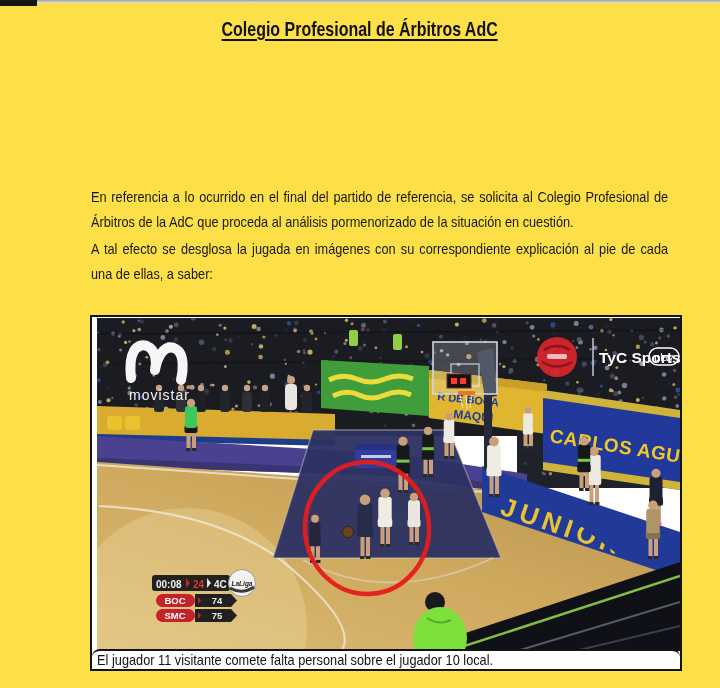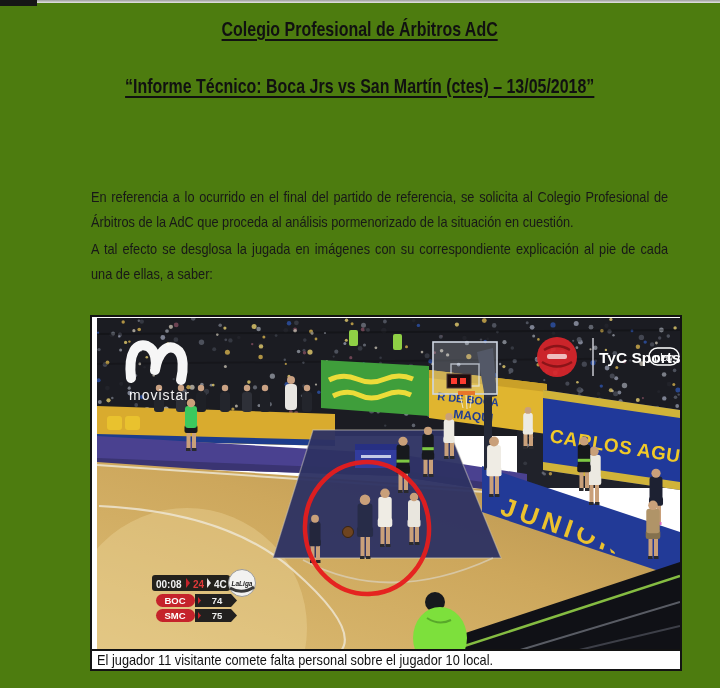--- a/index.html
+++ b/index.html
@@ -1,18 +1,18 @@
 <!DOCTYPE html>
 <html><head>
 <meta charset="utf-8">
 <style>
   * { margin:0; padding:0; box-sizing:border-box; }
   html,body { background:#ffffff; }
   body { font-family:"Liberation Sans", sans-serif; color:#1a1a1a; }
-  #page { position:relative; width:720px; height:688px; background:#4d7c0f; overflow:hidden; }
+  #page { position:relative; width:720px; height:688px; background:#fde047; overflow:hidden; }
 
   
   #top-line { position:absolute; left:0; top:0; width:720px; height:3px;
               background:linear-gradient(#9d9d9d,#e6e6e6); }
   #top-corner { position:absolute; left:0; top:0; width:37px; height:6px; background:#161616; }
 
   
   .hdr { position:absolute; left:0; width:720px; text-align:center; }
   .hdr span { display:inline-block; transform:scaleX(.76); transform-origin:center top;
               font-weight:bold; font-size:21px; color:#111;
@@ -24,34 +24,33 @@
   .para { position:absolute; left:91px; width:679px; transform:scaleX(.85); transform-origin:left top;
           font-size:15px; line-height:25px; color:#181818; }
   .jline { text-align:justify; text-align-last:justify; }
   #para1 { top:184px; } #para2 { top:236px; }
 
   
   #figure-frame { position:absolute; left:90px; top:315px; width:592px; height:356px;
                   border:2px solid #131313; background:#fff; }
   #photo-wrap { position:absolute; left:5px; top:1px; width:583px; height:333px; }
   #caption-row { position:absolute; left:0; right:0; bottom:0; height:20px;
-                 border-top:2px solid #131313; background:#fff; overflow:hidden; }
+                 border-top:2px solid #131313; background:#fff; overflow:hidden;border-radius:8px; }
   #caption-row span { display:inline-block; transform:scaleX(.85); transform-origin:left top;
                       font-size:15px; line-height:18px; padding-left:6px; white-space:nowrap; color:#111; }
   svg text { font-family:"Liberation Sans", sans-serif; }
 </style>
 </head>
 <body>
 
 <div id="page">
   <div id="top-line"></div>
   <div id="top-corner"></div>
 
   <div class="hdr" id="hdr1"><span>Colegio Profesional de Árbitros AdC</span></div>
-  <div class="hdr" id="hdr3"><span>“Informe Técnico: Boca Jrs vs San Martín (ctes) – 13/05/2018”</span></div>
 
   <div class="para" id="para1">
     <div class="jline">En referencia a lo ocurrido en el final del partido de referencia, se solicita al Colegio Profesional de</div>
     <div>Árbitros de la AdC que proceda al análisis pormenorizado de la situación en cuestión.</div>
   </div>
   <div class="para" id="para2">
     <div class="jline">A tal efecto se desglosa la jugada en imágenes con su correspondiente explicación al pie de cada</div>
     <div>una de ellas, a saber:</div>
   </div>
 

